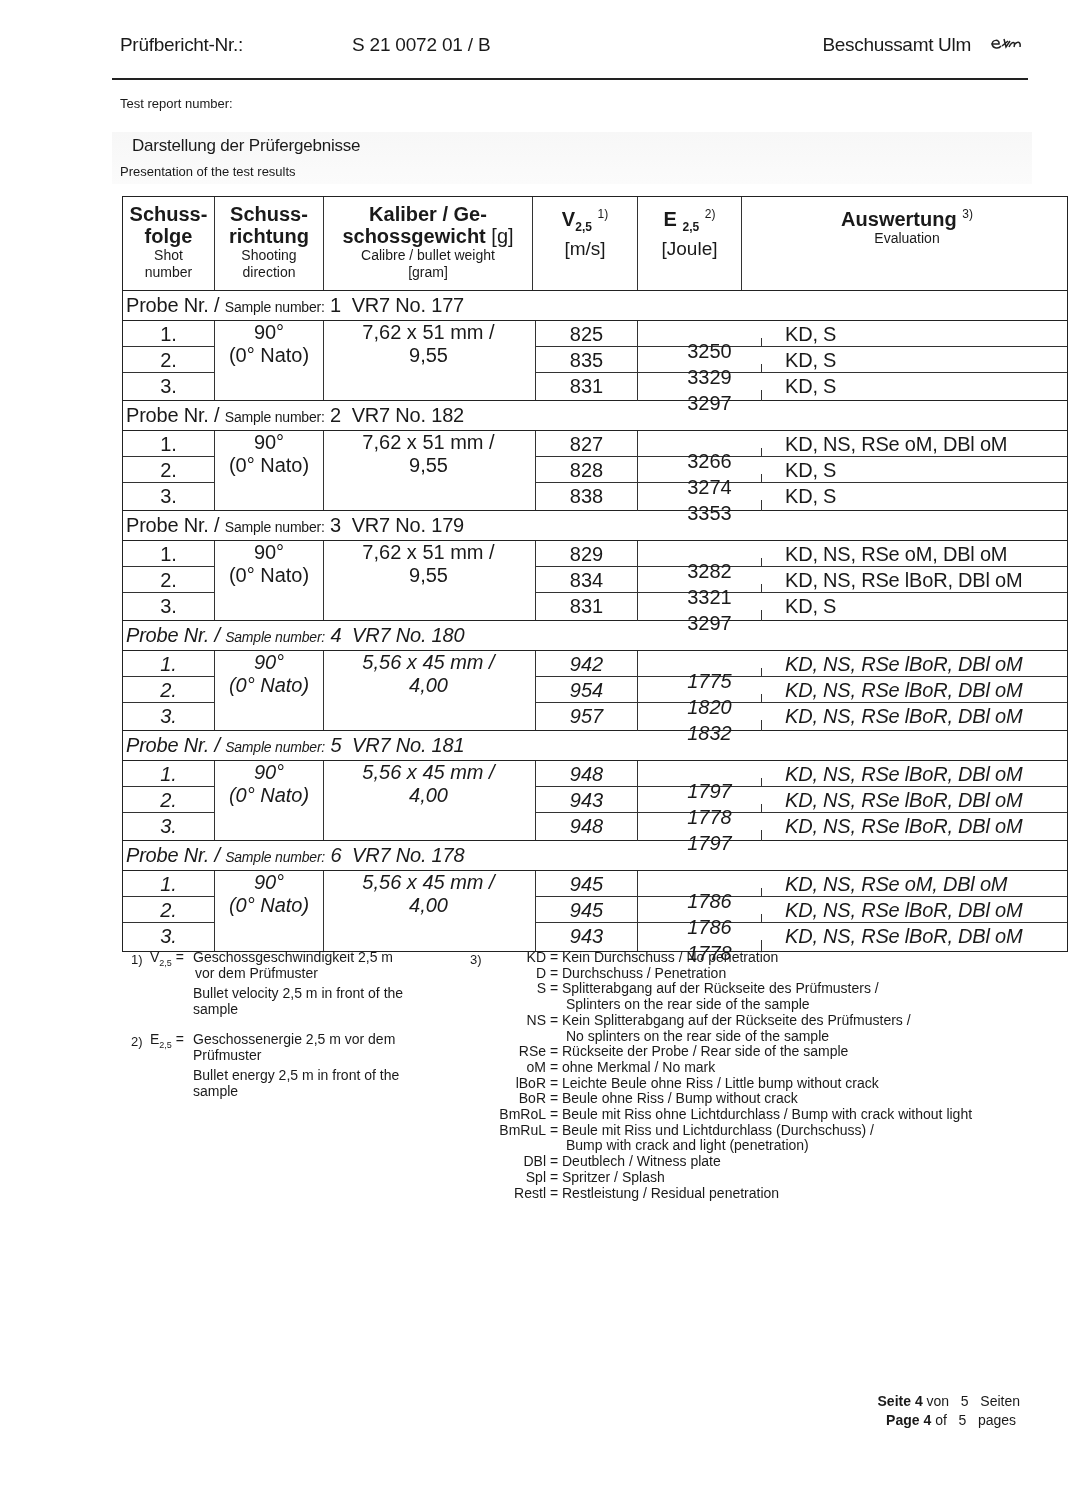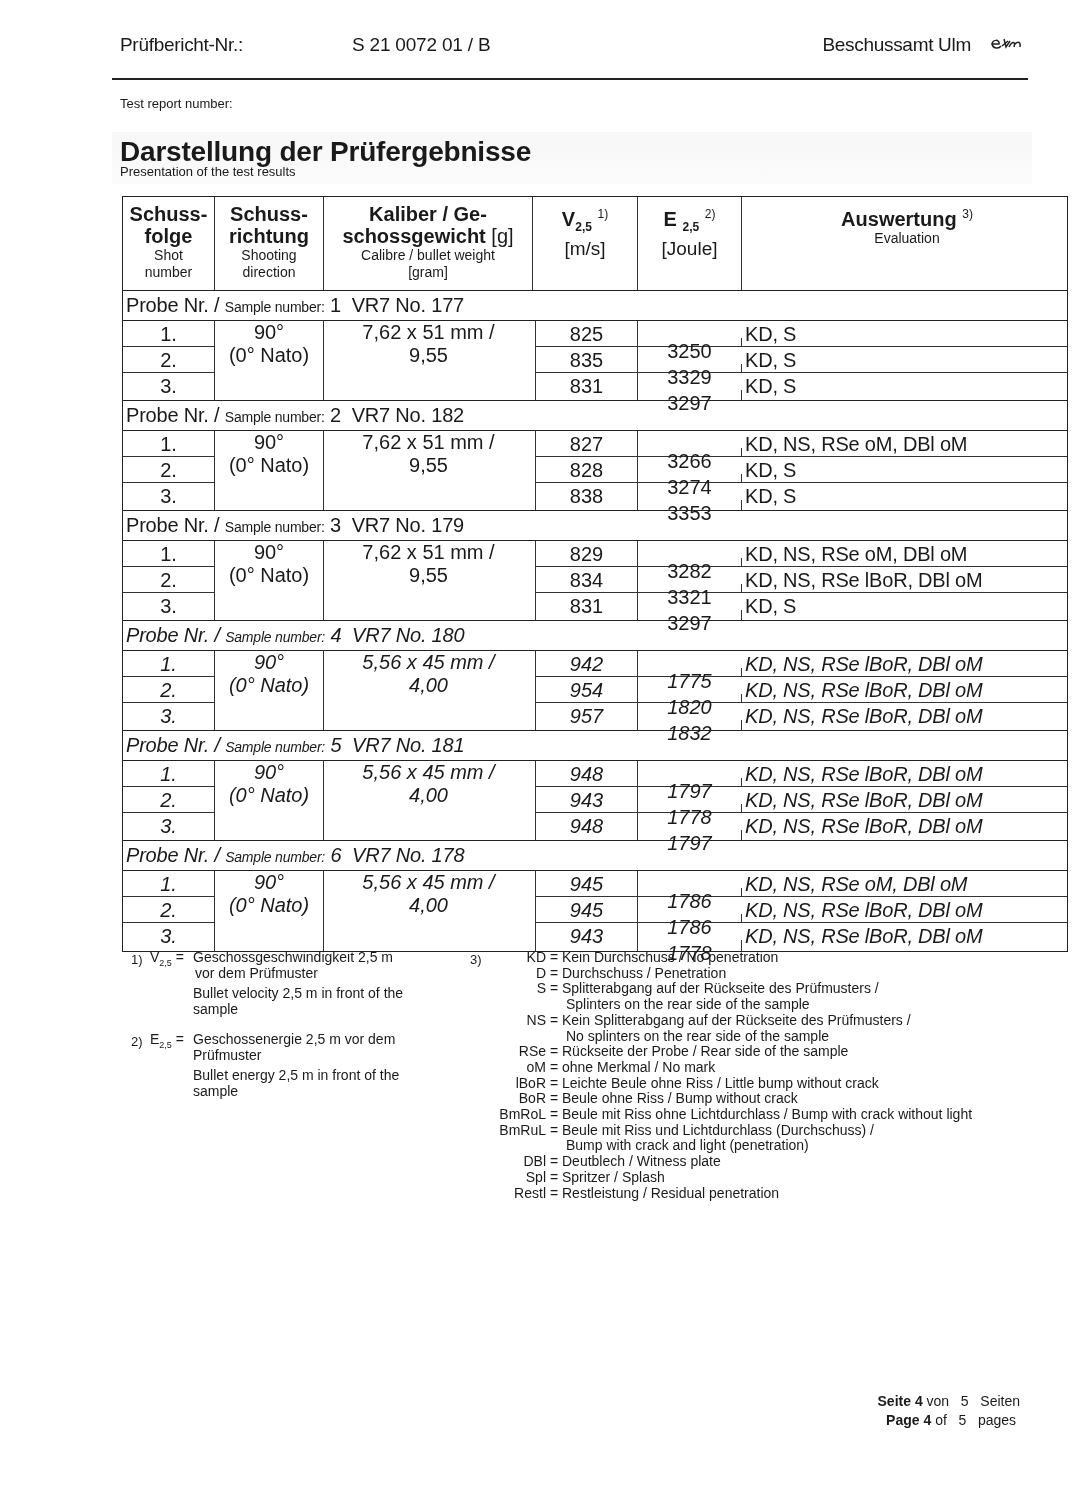--- a/index.html
+++ b/index.html
@@ -9,21 +9,21 @@
   
   .hdr { position: absolute; left: 120px; top: 34px; width: 908px; height: 46px; text-decoration: underline; }
   .hdr-label { position: absolute; left: 0; top: 0; font-size: 19px; letter-spacing: -0.3px; }
   .hdr-sub { position: absolute; left: 0; top: 23px; font-size: 13px; margin-top: 39px; }
   .hdr-num { position: absolute; left: 232px; top: 0; font-size: 19px; letter-spacing: -0.2px; }
   .hdr-org { position: absolute; right: 4px; top: 0; font-size: 19px; letter-spacing: -0.3px; display: flex; align-items: center; gap: 19px; }
   .hdr-rule { position: absolute; left: 112px; top: 78px; width: 916px; height: 2px; background: #222; }
 
   
   .title-band { position: absolute; left: 112px; top: 132px; width: 920px; height: 52px; background: linear-gradient(#f7f7f7, #fbfbfb); }
-  .title { position: absolute; left: 120px; top: 136px; font-size: 28px; font-weight: bold; letter-spacing: -0.2px; }
+  .title { position: absolute; left: 132px; top: 136px; font-size: 17px; font-weight: normal; letter-spacing: -0.2px; }
   .subtitle { position: absolute; left: 120px; top: 164px; font-size: 13px; }
 
   
   .tbl { position: absolute; left: 122px; top: 196px; width: 946px; border: 1.6px solid #222; }
   .thead { display: flex; height: 94px; border-bottom: 1.6px solid #222; }
   .th { border-right: 1.3px solid #333; text-align: center; padding-top: 6px; }
   .th:last-child { border-right: none; }
   .c1 { width: 92px; } .c2 { width: 109px; } .c3 { width: 209px; }
   .c4 { width: 105px; } .c5 { width: 104px; } .c6 { flex: 1; }
   .th-b { font-size: 20px; font-weight: bold; line-height: 22px; }
@@ -41,21 +41,21 @@
 
   .grp { display: flex; height: 80px; border-bottom: 1.6px solid #222; position: relative; }
   .grp:last-child { border-bottom: none; }
   .gcol { border-right: 1.3px solid #333; }
   .gcol.c1 .r { height: 26px; border-bottom: 1.3px solid #333; text-align: center; font-size: 20px; line-height: 26px; }
   .gcol.c1 .r:last-child { border-bottom: none; height: 28px; }
   .gcol.c2, .gcol.c3 { text-align: center; font-size: 20px; line-height: 23px; padding-top: 0; }
   .gcol.c3 { border-right: none; }
   .gcol.gap { width: 3px; border-right: 1.3px solid #333; }
   .rows { flex: 1; display: flex; flex-direction: column; }
-  .dr { display: flex; height: 26px; border-bottom: 1.3px solid #333; font-size: 20px; line-height: 26px; }
+  .dr { display: flex; height: 26px; border-bottom: 1.3px solid #333; font-size: 20px; line-height: 26px; gap: 20px; }
   .dr:last-child { border-bottom: none; height: 28px; }
   .dr .v { width: 102px; text-align: center; border-right: 1.3px solid #333; }
   .dr .e { width: 104px; text-align: center; border-right: 1.3px solid #333; margin-top: 17px; }
   .dr .ev { flex: 1; padding-left: 3px; white-space: nowrap; letter-spacing: -0.2px; }
   .it { font-style: italic; }
 
   
   .fn { position: absolute; font-size: 14px; line-height: 15.5px; }
   .fn-num { position: absolute; font-size: 13px; }
   .legend { position: absolute; left: 470px; top: 950px; width: 560px; font-size: 14px; line-height: 15.7px; }

